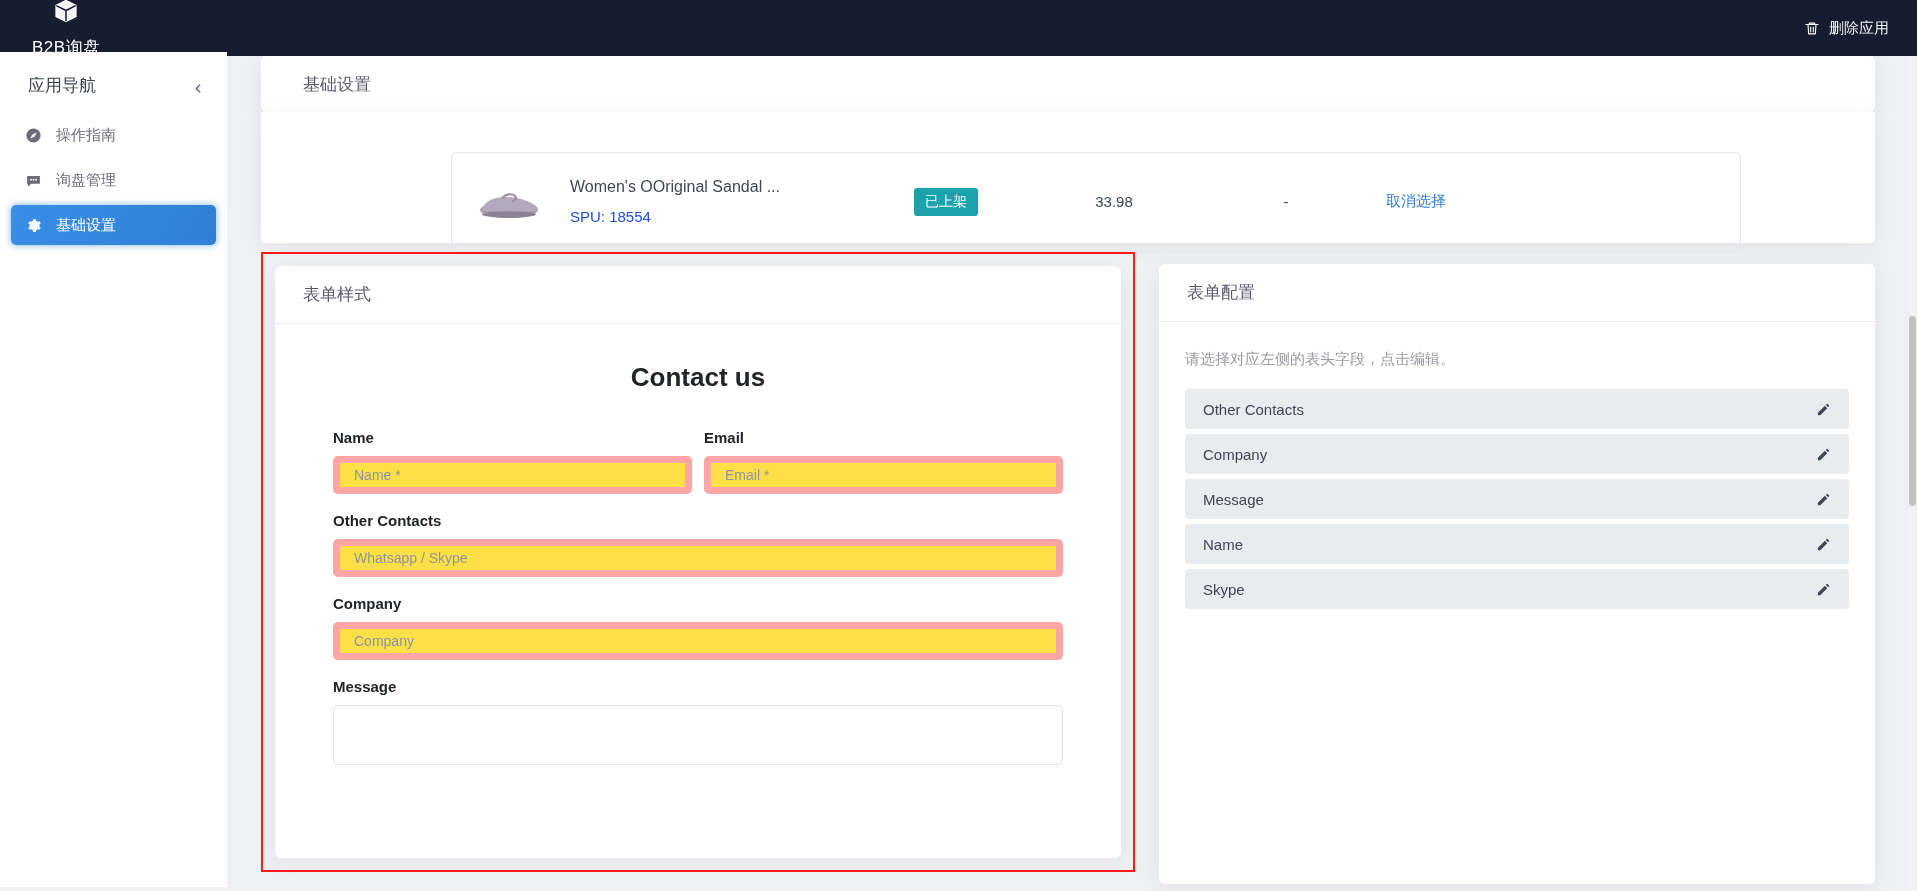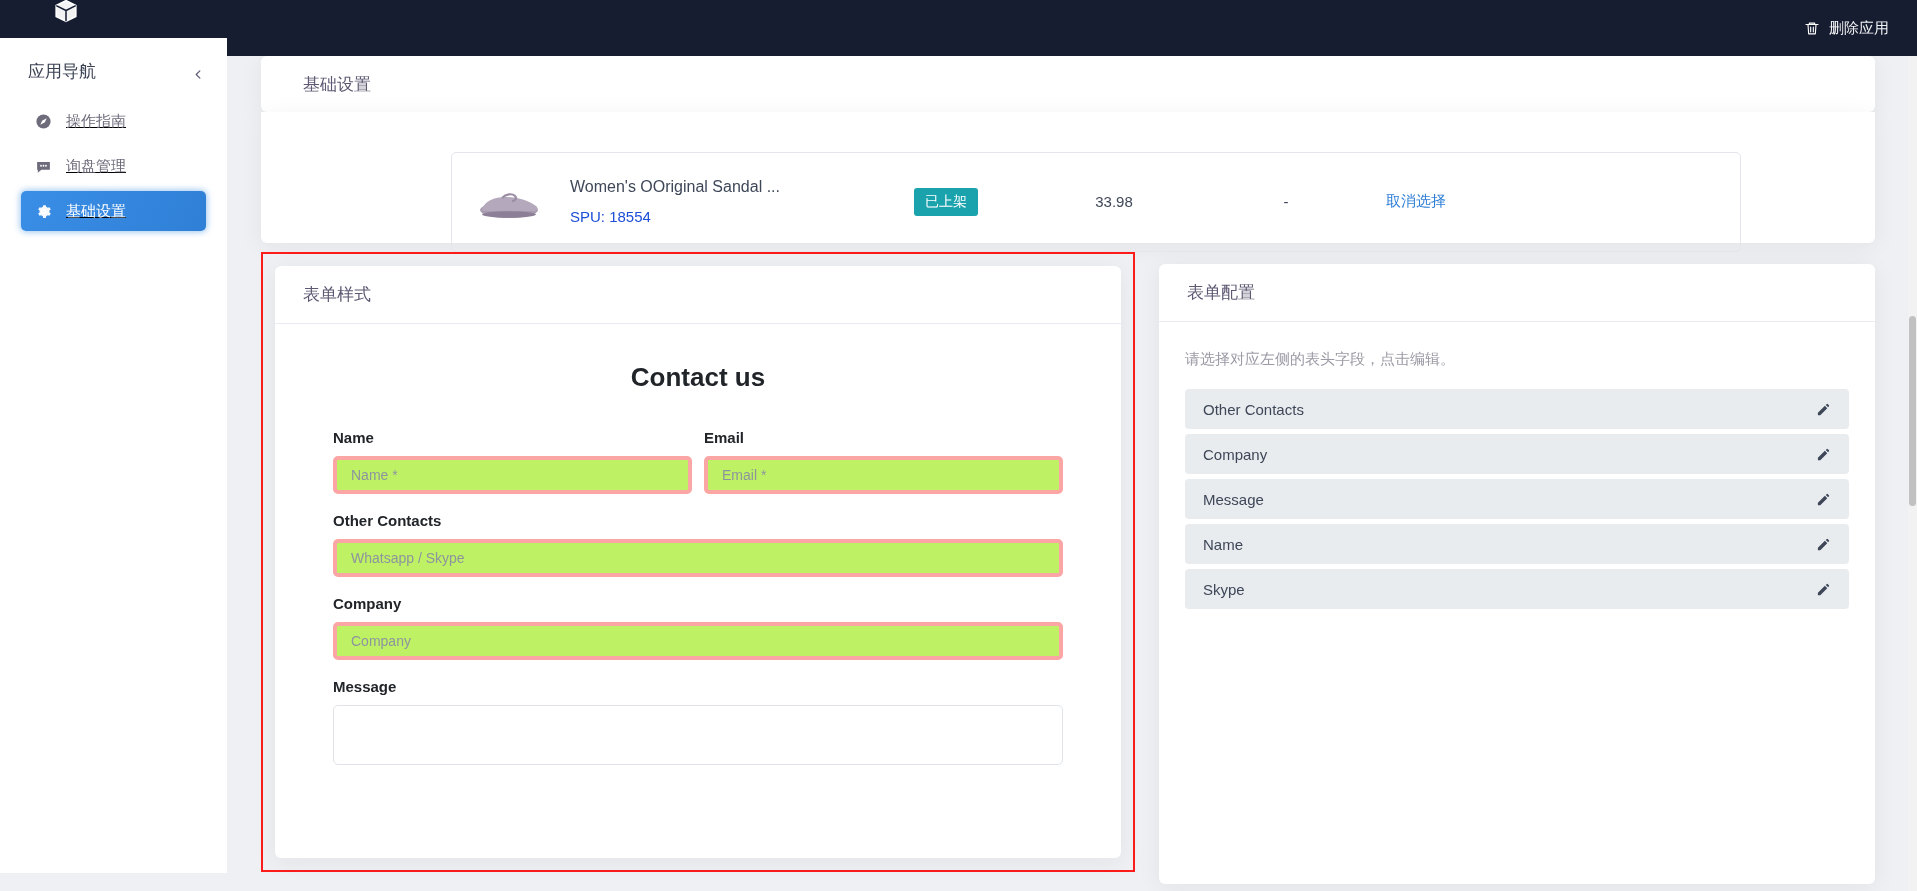--- a/index.html
+++ b/index.html
@@ -23,36 +23,36 @@
   .brand-title { font-size: 17px; letter-spacing: .5px; color: #ffffff; }
   .topbar-right {
     margin-left: auto; margin-right: 28px;
     display: flex; align-items: center; gap: 9px;
     font-size: 15px; color: #f2f3f5; cursor: pointer;
   }
   .trash-icon { width: 16px; height: 17px; display: block; }
 
   
   .sidebar {
-    position: absolute; top: 38px; left: 0;
+    position: absolute; top: 52px; left: 0;
     width: 227px; height: 835px;
     background: #ffffff;
   }
   .sidebar-head {
     display: flex; align-items: center;
     padding: 22px 18px 0 28px;
   }
   .sidebar-head-title { font-size: 17px; color: #3b4253; }
   .collapse-btn {
     margin-left: auto; width: 22px; height: 22px;
     display: flex; align-items: center; justify-content: center;
     cursor: pointer;
   }
   .chev { width: 11px; height: 11px; display: block; }
-  .sidebar-list { margin-top: 18px; padding: 0 21px; text-decoration: underline; }
+  .sidebar-list { margin-top: 18px; padding: 0 11px; }
   .sb-item {
     display: flex; align-items: center; gap: 14px;
     height: 40px; padding: 0 14px;
     border-radius: 5px; margin-bottom: 5px;
     color: #6e6b7b; font-size: 15px; cursor: pointer;
   }
   .sb-item.active {
     background: linear-gradient(118deg, #3a8ee6, #2f7fd6);
     color: #ffffff;
     box-shadow: 0 0 6px 1px rgba(58,142,230,.5);
@@ -150,23 +150,23 @@
     color: #212529; margin-bottom: 36px;
   }
   .field-label {
     font-size: 15px; font-weight: bold; color: #212529;
     margin-bottom: 10px; display: block;
   }
   .row2 { display: flex; gap: 12px; }
   .col { flex: 1; }
   .inp {
     width: 100%; height: 38px;
-    border: 4px solid #fca5a5; border-radius: 5px;
+    border: 7px solid #fca5a5; border-radius: 5px;
     padding: 0 14px; font-size: 14px; color: #6e6b7b;
-    background: #bef264; outline: none;
+    background: #fde047; outline: none;
     font-family: "Liberation Sans", sans-serif;
   }
   .inp::placeholder { color: #8d949e; }
   .txta {
     width: 100%; height: 60px;
     border: 1px solid #dfe3e7; border-radius: 5px;
     padding: 10px 14px; font-size: 14px; color: #6e6b7b;
     resize: none; outline: none;
     font-family: "Liberation Sans", sans-serif;
   }

